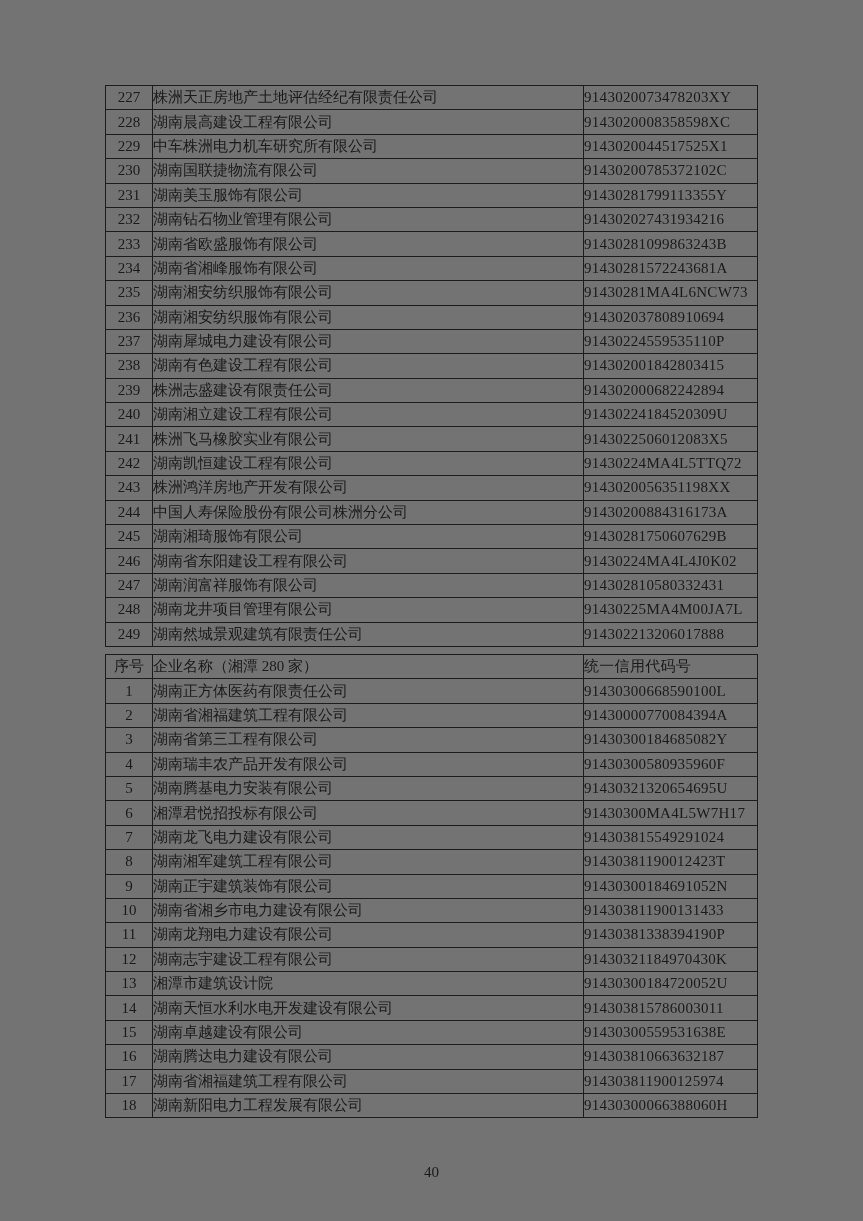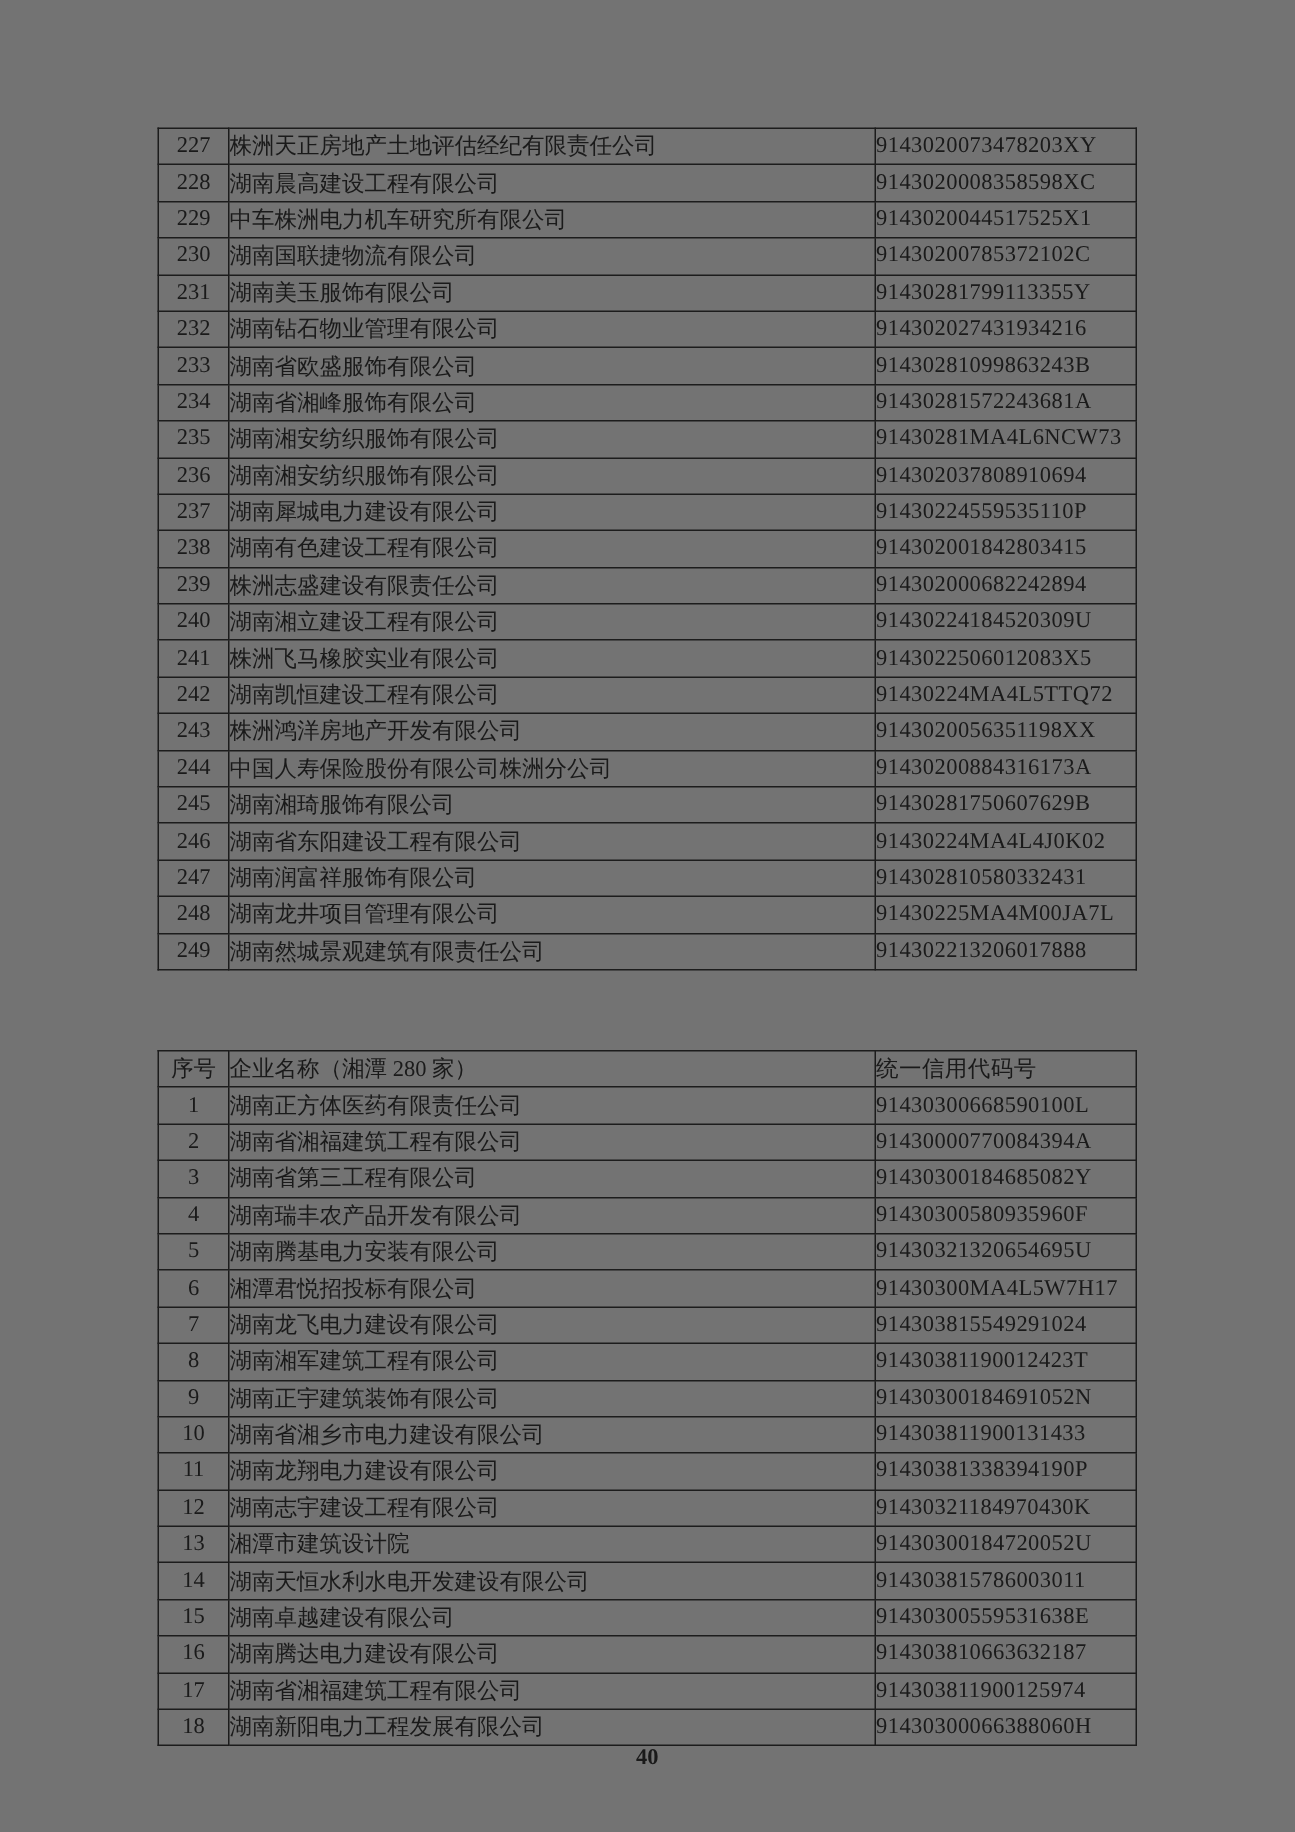--- a/index.html
+++ b/index.html
@@ -18,21 +18,21 @@
   }
   table.company-table {
     position: absolute;
     left: 105px;
     border-collapse: collapse;
     table-layout: fixed;
     width: 652px;
     font-size: 15px;
   }
   #table-zhuzhou { top: 85px; }
-  #table-xiangtan { top: 700px; }
+  #table-xiangtan { top: 654px; }
   table.company-table td, table.company-table th {
     border: 1px solid #1c1c1c;
     height: 23.4px;
     padding: 0;
     overflow: hidden;
     white-space: nowrap;
     font-weight: normal;
     vertical-align: middle;
   }
   .col-seq  { width: 47px; }
@@ -42,21 +42,20 @@
   td.td-name, th.th-name { text-align: left; padding-left: 4px; }
   td.td-code, th.th-code { text-align: left; letter-spacing: 0.3px; }
   .page-number {
     position: absolute;
     top: 1164px;
     left: 0;
     width: 100%;
     text-align: center;
     font-size: 15px;
     color: #1a1a1a;
-    font-weight: bold;
   }
 </style>
 </head>
 <body>
 
 <div class="page">
 
   <table class="company-table" id="table-zhuzhou">
     <colgroup>
       <col class="col-seq">

